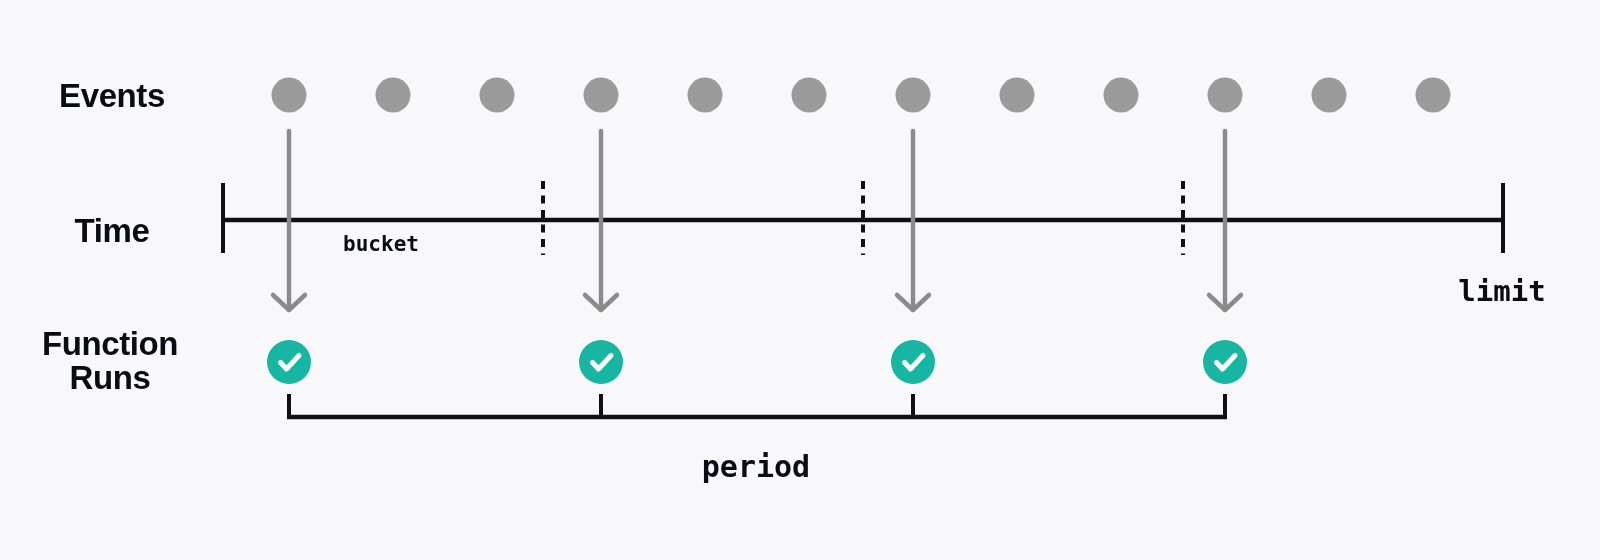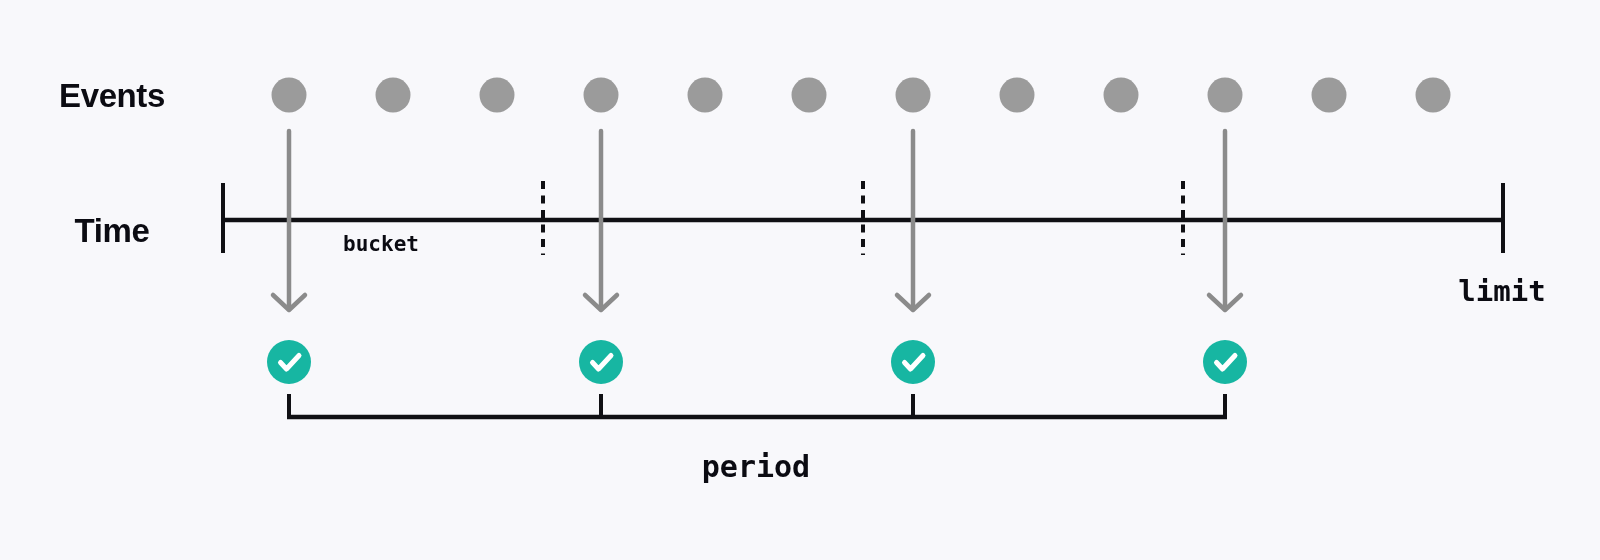--- a/index.html
+++ b/index.html
@@ -71,19 +71,23 @@
       <circle cx="913" cy="362" r="22" fill="#17b6a2"></circle>
       <polyline points="904.5,362.5 910.5,369 923,355.5" fill="none" stroke="#ffffff" stroke-width="5" stroke-linecap="round" stroke-linejoin="round"></polyline>
       <circle cx="1225" cy="362" r="22" fill="#17b6a2"></circle>
       <polyline points="1216.5,362.5 1222.5,369 1235,355.5" fill="none" stroke="#ffffff" stroke-width="5" stroke-linecap="round" stroke-linejoin="round"></polyline>
     </svg>
 
   <div class="label sans label-events">Events</div>
 
   <div class="label sans label-time">Time</div>
 
+  <div class="label sans label-function-runs">
+    <div>Function</div>
+    <div>Runs</div>
+  </div>
 
   <div class="label mono label-bucket">bucket</div>
 
   <div class="label mono label-period">limit</div>
 
   <div class="label mono label-limit">period</div>
 </div>
 
 </body></html>

